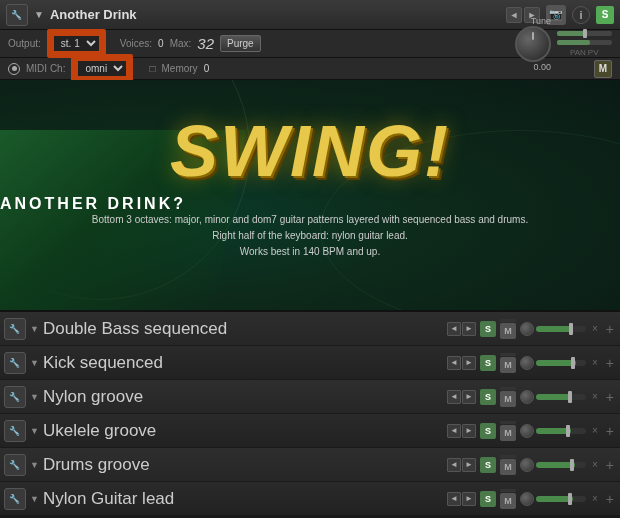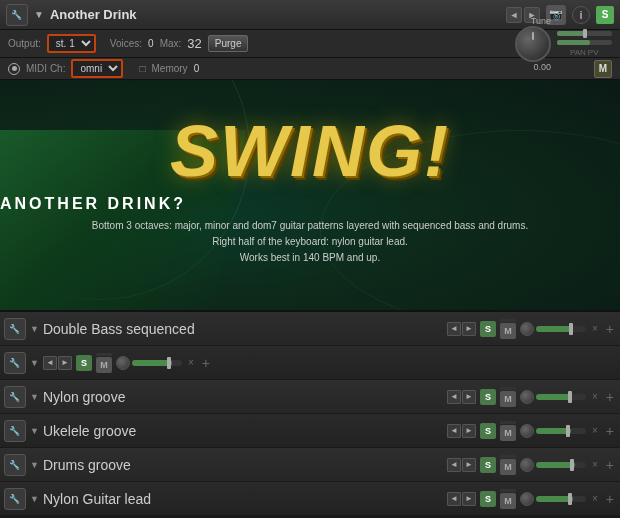--- a/index.html
+++ b/index.html
@@ -49,21 +49,21 @@
       display: flex; align-items: center; justify-content: center;
       color: #aaa; font-size: 11px; font-weight: bold;
     }
     .s-btn {
       background: #5a5; color: #fff; border: none;
       width: 18px; height: 18px; font-size: 10px; font-weight: bold;
       border-radius: 2px; cursor: pointer;
     }
     .sub-label { color: #888; font-size: 10px; }
     .sub-select {
-      background: #222; color: #ccc; border: 2px solid #c2410c;
+      background: #222; color: #ccc; border: 7px solid #c2410c;
       font-size: 10px; padding: 1px 3px; border-radius: 2px;
     }
     .purge-btn {
       background: linear-gradient(to bottom, #555, #333);
       color: #ccc; border: 1px solid #666;
       font-size: 10px; padding: 2px 6px; border-radius: 2px; cursor: pointer;
     }
     .tune-knob {
       width: 36px; height: 36px;
       border-radius: 50%;
@@ -119,21 +119,21 @@
       top: 115px;
       width: 100%;
       text-align: left;
       color: #ffffff;
       font-size: 16px;
       font-weight: bold;
       letter-spacing: 3px;
     }
     .description {
       position: absolute;
-      top: 138px;
+      top: 132px;
       width: 100%;
       text-align: center;
       color: #ccc;
       font-size: 10px;
       line-height: 1.6;
       padding: 0 40px;
     }
 
     
     .instrument-list {
@@ -157,21 +157,21 @@
       background: #3a3a3a; border: 1px solid #555;
       border-radius: 3px;
       display: flex; align-items: center; justify-content: center;
       font-size: 9px; color: #888;
     }
     .row-triangle {
       color: #888; font-size: 9px; cursor: pointer;
       flex-shrink: 0;
     }
     .row-name {
-      color: #ccc; font-size: 14px;
+      color: #ccc; font-size: 17px;
       flex: 1; min-width: 0;
     }
     .row-nav {
       display: flex; gap: 1px; align-items: center;
     }
     .row-nav button {
       background: #3a3a3a; border: 1px solid #555; color: #aaa;
       width: 14px; height: 14px; font-size: 8px; cursor: pointer;
       border-radius: 1px;
     }
@@ -253,21 +253,21 @@
 </div>
 
 <div style="display:flex; background:#2a2a2a; height:28px; align-items:center; padding:0 8px; border-bottom:1px solid #111; gap:6px;">
   <span class="sub-label">Output:</span>
   <select class="sub-select">
     <option>st. 1</option>
   </select>
   <span style="color:#888;font-size:10px;margin-left:8px;text-align:center;">Voices:</span>
   <span style="color:#ccc;font-size:10px;">0</span>
   <span style="color:#888;font-size:10px;">Max:</span>
-  <span style="color:#ccc;font-size:13px;">32</span>
+  <span style="color:#ccc;font-size:15px;font-style:italic;">32</span>
   <button class="purge-btn">Purge</button>
 
   <div style="margin-left:auto; display:flex; align-items:center; gap:6px;">
     <div style="display:flex;flex-direction:column;align-items:flex-end;">
       <span style="color:#aaa;font-size:9px;">Tune</span>
       <div class="tune-knob"></div>
       <span style="color:#aaa;font-size:9px;">0.00</span>
     </div>
     <div style="display:flex;flex-direction:column;gap:2px;">
       <div style="width:55px;height:5px;background:#444;border-radius:2px;position:relative;">
@@ -336,20 +336,21 @@
         <div class="row-fader-fill" style="width:75%;"></div>
         <div class="row-fader-thumb" style="left:calc(70% - 2px);"></div>
       </div>
     </div>
     <button class="row-x">×</button>
     <button class="row-plus">+</button>
   </div>
     <div class="instrument-row">
     <div class="row-icon">🔧</div>
     <span class="row-triangle">▼</span>
+    <span class="row-name">Kick sequenced</span>
     <div class="row-nav">
       <button>◄</button>
       <button>►</button>
     </div>
     <button class="row-s">S</button>
     <div class="m-area">
       <div class="m-indicator"></div>
       <button class="row-m">M</button>
     </div>
     <div class="row-fader-area">

